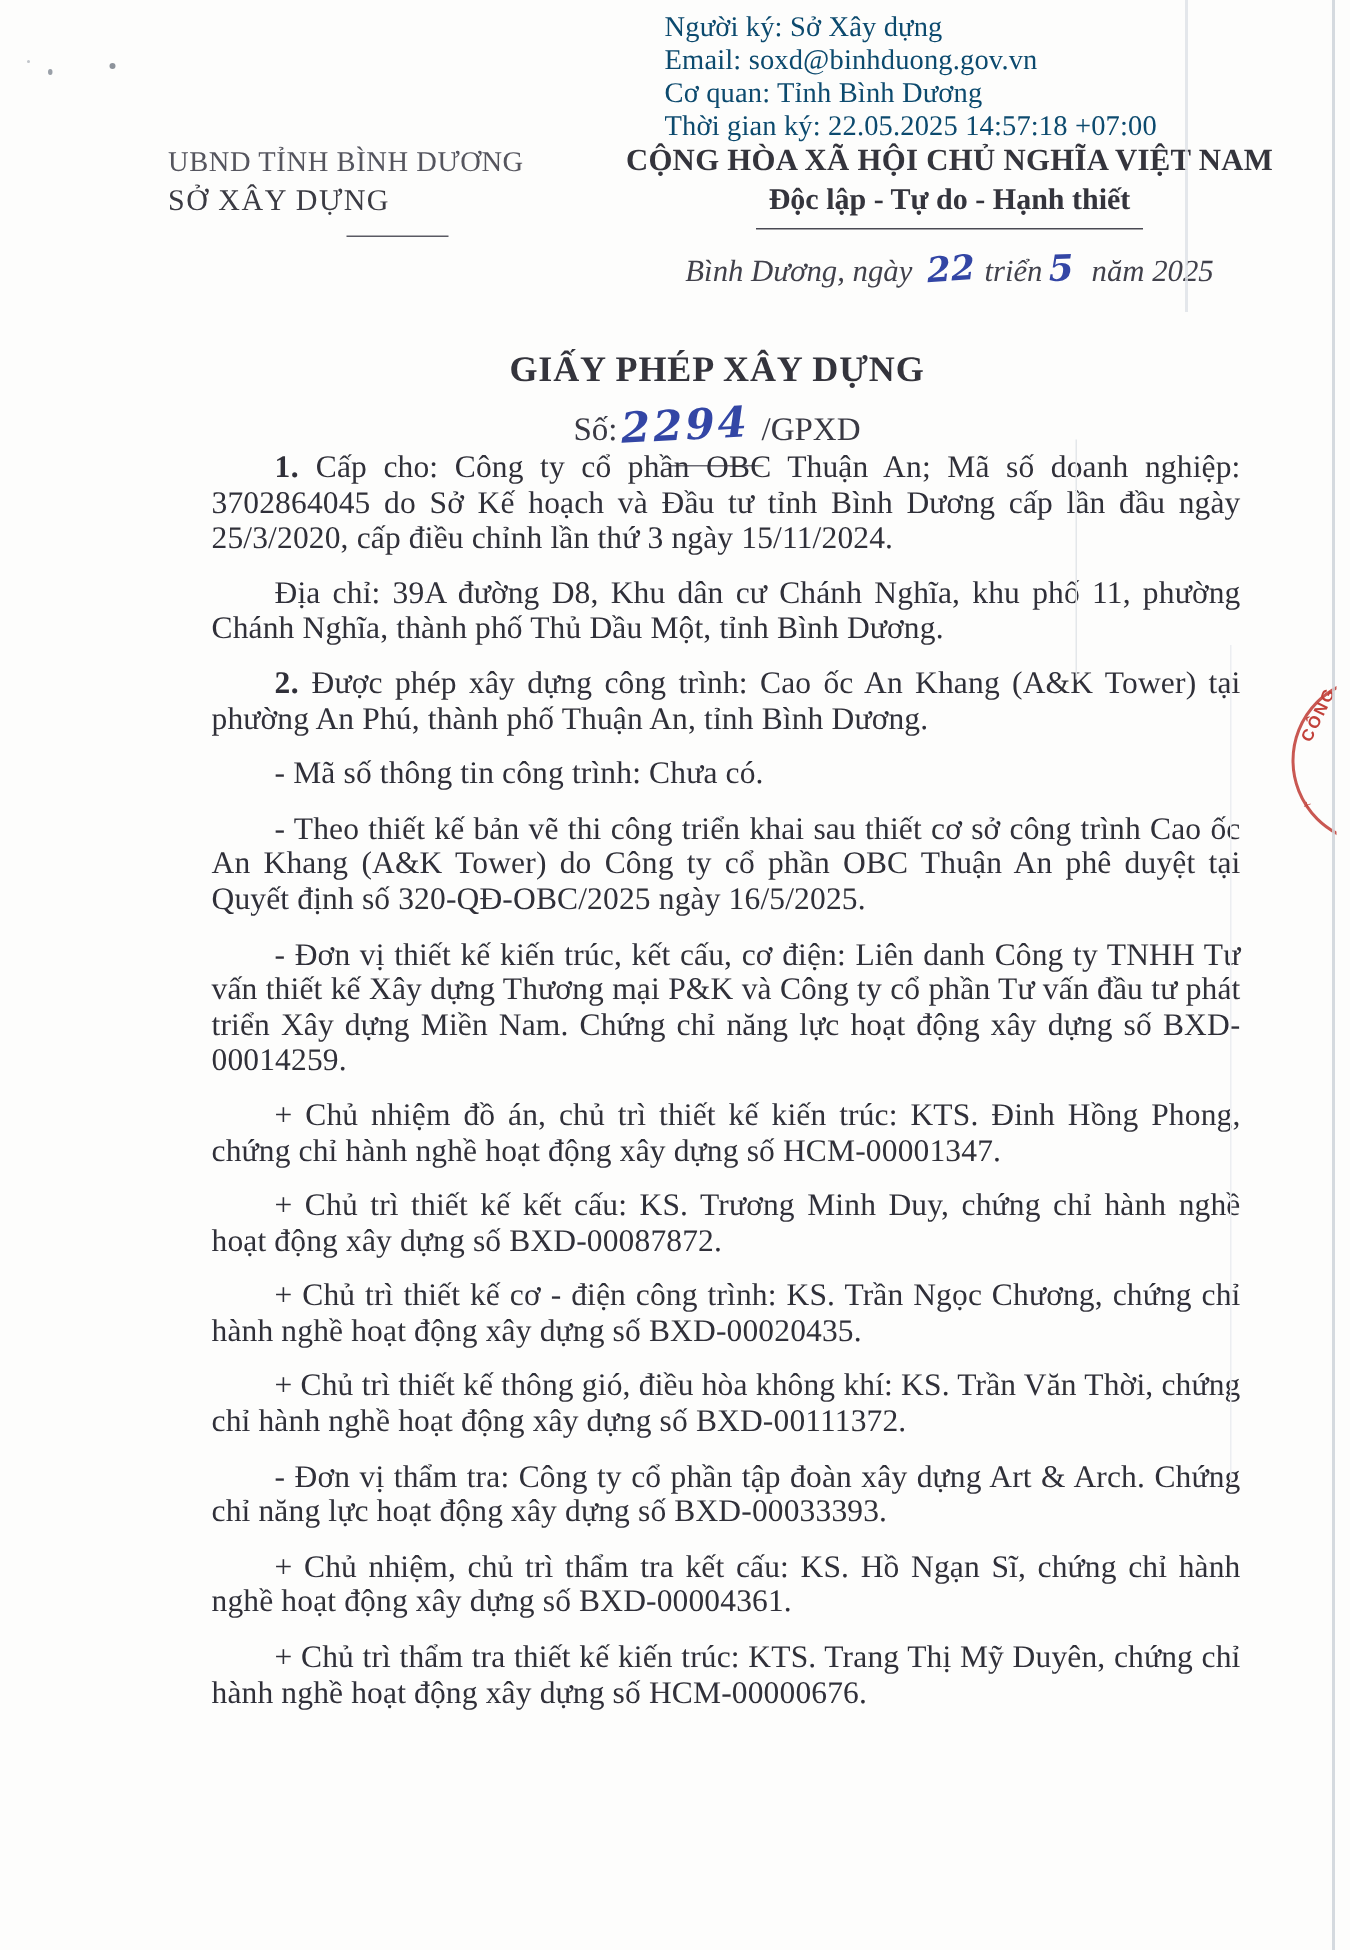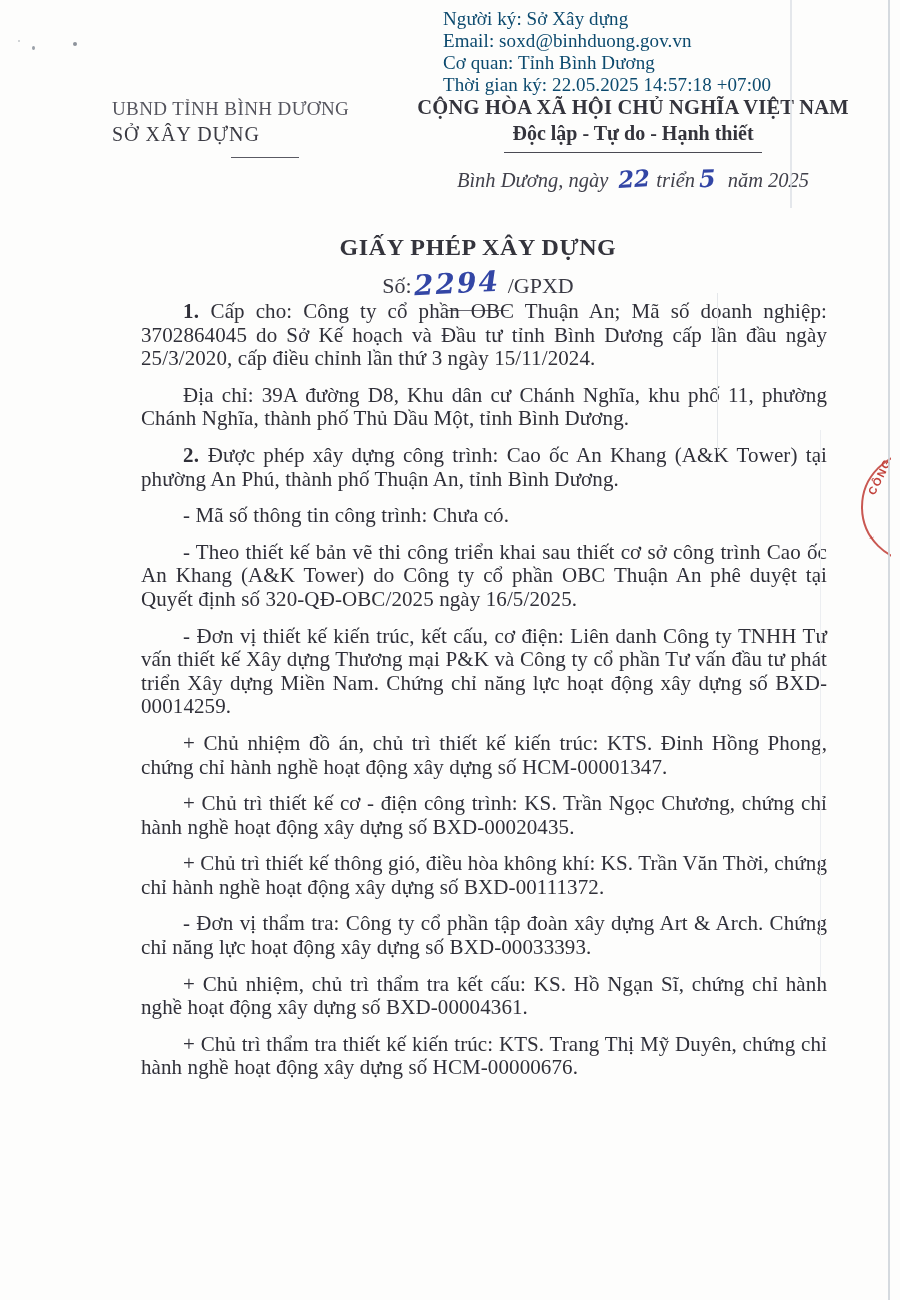--- a/index.html
+++ b/index.html
@@ -154,20 +154,21 @@
   </div>
 
   <div class="body-text">
       <p><b>1. </b>Cấp cho: Công ty cổ phần OBC Thuận An; Mã số doanh nghiệp: 3702864045 do Sở Kế hoạch và Đầu tư tỉnh Bình Dương cấp lần đầu ngày 25/3/2020, cấp điều chỉnh lần thứ 3 ngày 15/11/2024.</p>
       <p>Địa chỉ: 39A đường D8, Khu dân cư Chánh Nghĩa, khu phố 11, phường Chánh Nghĩa, thành phố Thủ Dầu Một, tỉnh Bình Dương.</p>
       <p><b>2. </b>Được phép xây dựng công trình: Cao ốc An Khang (A&amp;K Tower) tại phường An Phú, thành phố Thuận An, tỉnh Bình Dương.</p>
       <p>- Mã số thông tin công trình: Chưa có.</p>
       <p>- Theo thiết kế bản vẽ thi công triển khai sau thiết cơ sở công trình Cao ốc An Khang (A&amp;K Tower) do Công ty cổ phần OBC Thuận An phê duyệt tại Quyết định số 320-QĐ-OBC/2025 ngày 16/5/2025.</p>
       <p>- Đơn vị thiết kế kiến trúc, kết cấu, cơ điện: Liên danh Công ty TNHH Tư vấn thiết kế Xây dựng Thương mại P&amp;K và Công ty cổ phần Tư vấn đầu tư phát triển Xây dựng Miền Nam. Chứng chỉ năng lực hoạt động xây dựng số BXD-00014259.</p>
       <p>+ Chủ nhiệm đồ án, chủ trì thiết kế kiến trúc: KTS. Đinh Hồng Phong, chứng chỉ hành nghề hoạt động xây dựng số HCM-00001347.</p>
+      <p>+ Chủ trì thiết kế kết cấu: KS. Trương Minh Duy, chứng chỉ hành nghề hoạt động xây dựng số BXD-00087872.</p>
       <p>+ Chủ trì thiết kế cơ - điện công trình: KS. Trần Ngọc Chương, chứng chỉ hành nghề hoạt động xây dựng số BXD-00020435.</p>
       <p>+ Chủ trì thiết kế thông gió, điều hòa không khí: KS. Trần Văn Thời, chứng chỉ hành nghề hoạt động xây dựng số BXD-00111372.</p>
       <p>- Đơn vị thẩm tra: Công ty cổ phần tập đoàn xây dựng Art &amp; Arch. Chứng chỉ năng lực hoạt động xây dựng số BXD-00033393.</p>
       <p>+ Chủ nhiệm, chủ trì thẩm tra kết cấu: KS. Hồ Ngạn Sĩ, chứng chỉ hành nghề hoạt động xây dựng số BXD-00004361.</p>
       <p>+ Chủ trì thẩm tra thiết kế kiến trúc: KTS. Trang Thị Mỹ Duyên, chứng chỉ hành nghề hoạt động xây dựng số HCM-00000676.</p>
     </div>
 
   <div class="stamp-clip">
     <div class="stamp-circle"></div>
     <div class="stamp-arc-text">CÔNG</div>

